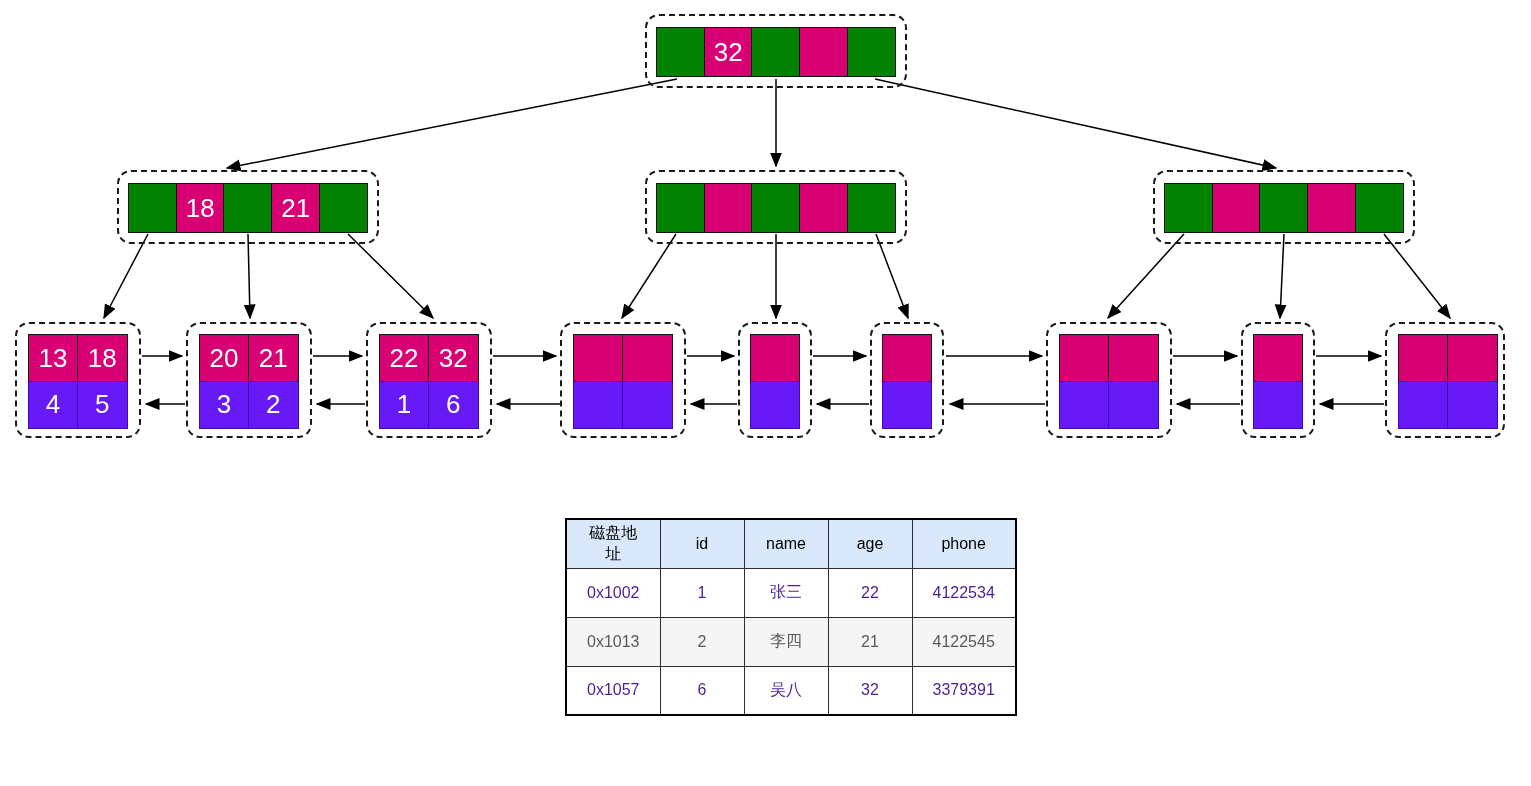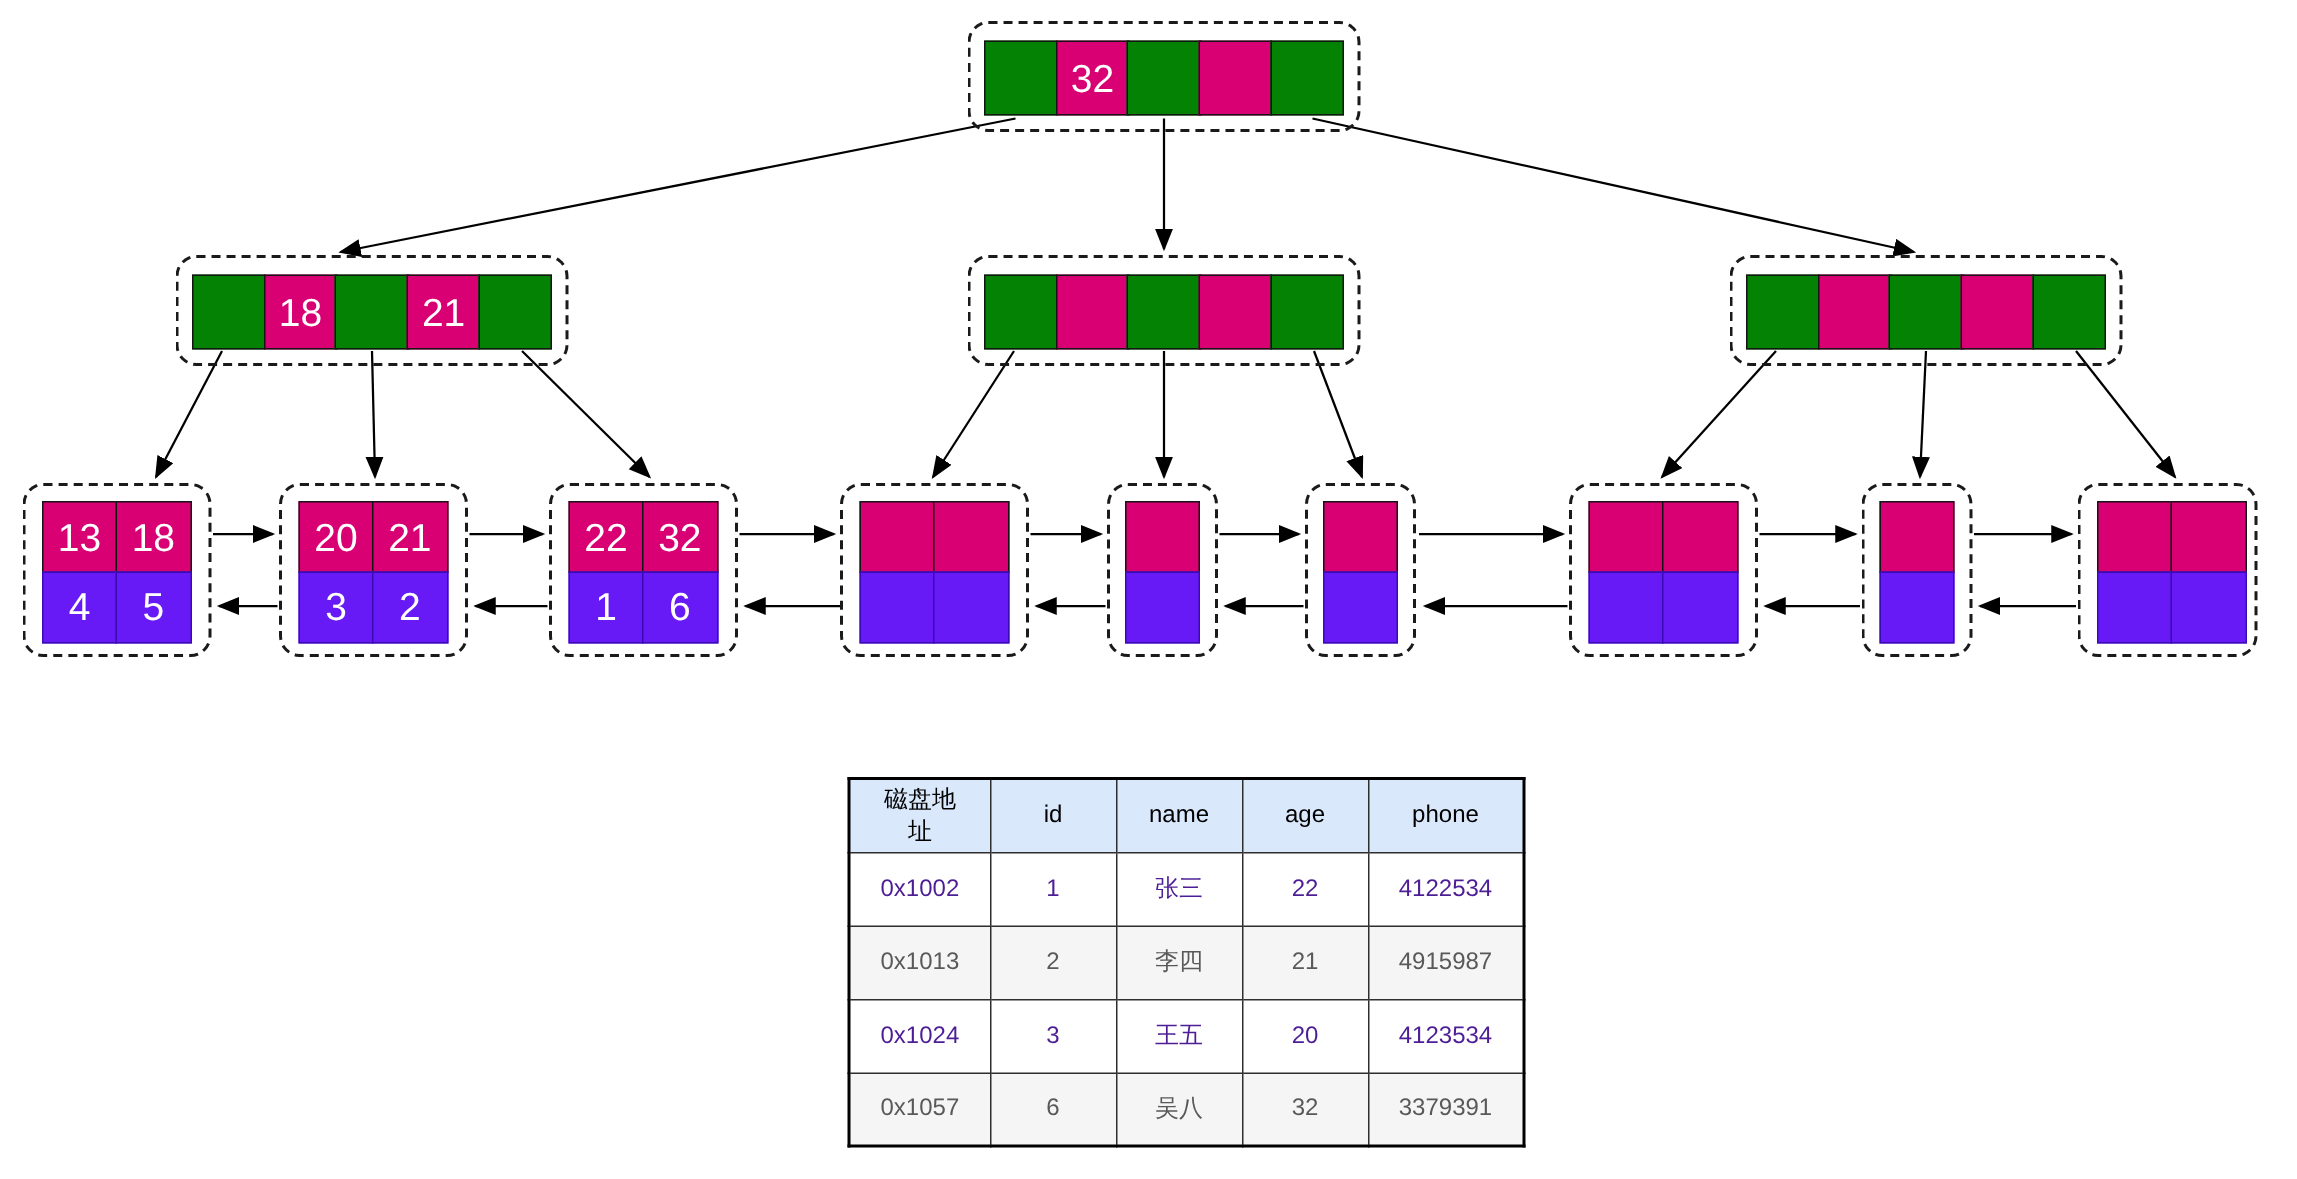--- a/index.html
+++ b/index.html
@@ -213,28 +213,21 @@
         <td>1</td>
         <td>张三</td>
         <td>22</td>
         <td>4122534</td>
       </tr>
       <tr>
         <td>0x1013</td>
         <td>2</td>
         <td>李四</td>
         <td>21</td>
-        <td>4915987</td>
-      </tr>
-      <tr>
-        <td>0x1024</td>
-        <td>3</td>
-        <td>王五</td>
-        <td>20</td>
-        <td>4123534</td>
+        <td>4122545</td>
       </tr>
       <tr>
         <td>0x1057</td>
         <td>6</td>
         <td>吴八</td>
         <td>32</td>
         <td>3379391</td>
       </tr>
     </tbody>
   </table>

